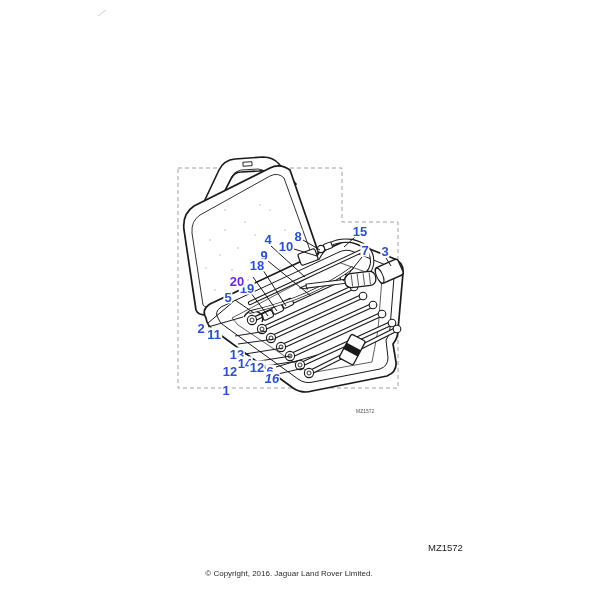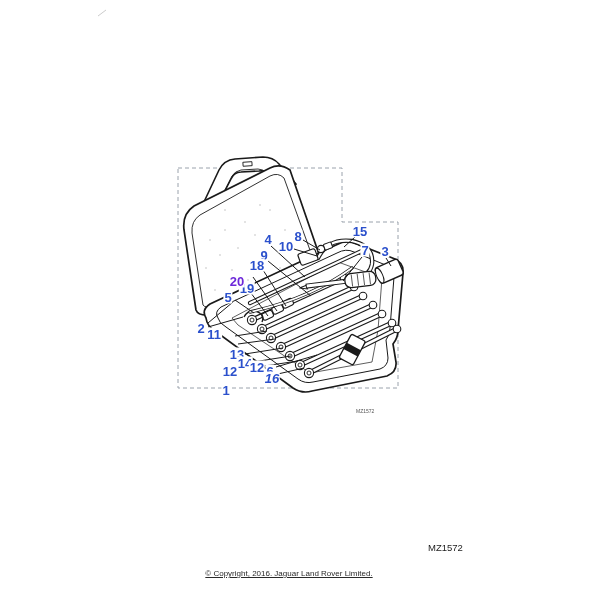--- a/index.html
+++ b/index.html
@@ -10,21 +10,21 @@
   #art{position:absolute;left:0;top:0;}
   #callouts{position:absolute;inset:0;pointer-events:none;}
   .callout{position:absolute;transform:translate(-50%,-50%);
            font-weight:bold;font-size:13px;line-height:1;
            background:#ffffff;padding:0 1px;pointer-events:auto;cursor:pointer;}
   .small-watermark{position:absolute;left:356px;top:408px;
            font-size:5px;color:#555;letter-spacing:0;}
   .part-code{position:absolute;left:428px;top:542px;
            font-size:9.5px;color:#1c1c1c;}
   .copyright{position:absolute;left:0;top:569px;width:578px;text-align:center;
-           font-size:8px;color:#2a2a2a;text-decoration:underline;}
+           font-size:8px;color:#2a2a2a;}
 </style>
 </head>
 <body>
 
 <div id="stage">
 
   <svg id="art" width="600" height="600" viewBox="0 0 600 600">
 
     <path d="M98,16 L106,10" stroke="#cccccc" stroke-width="1" fill="none"></path>
 

